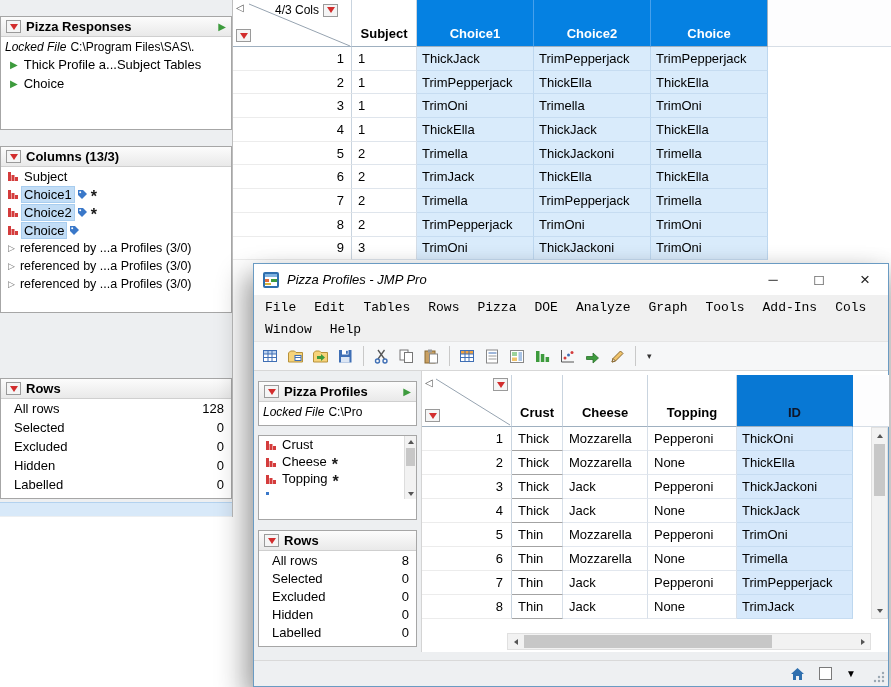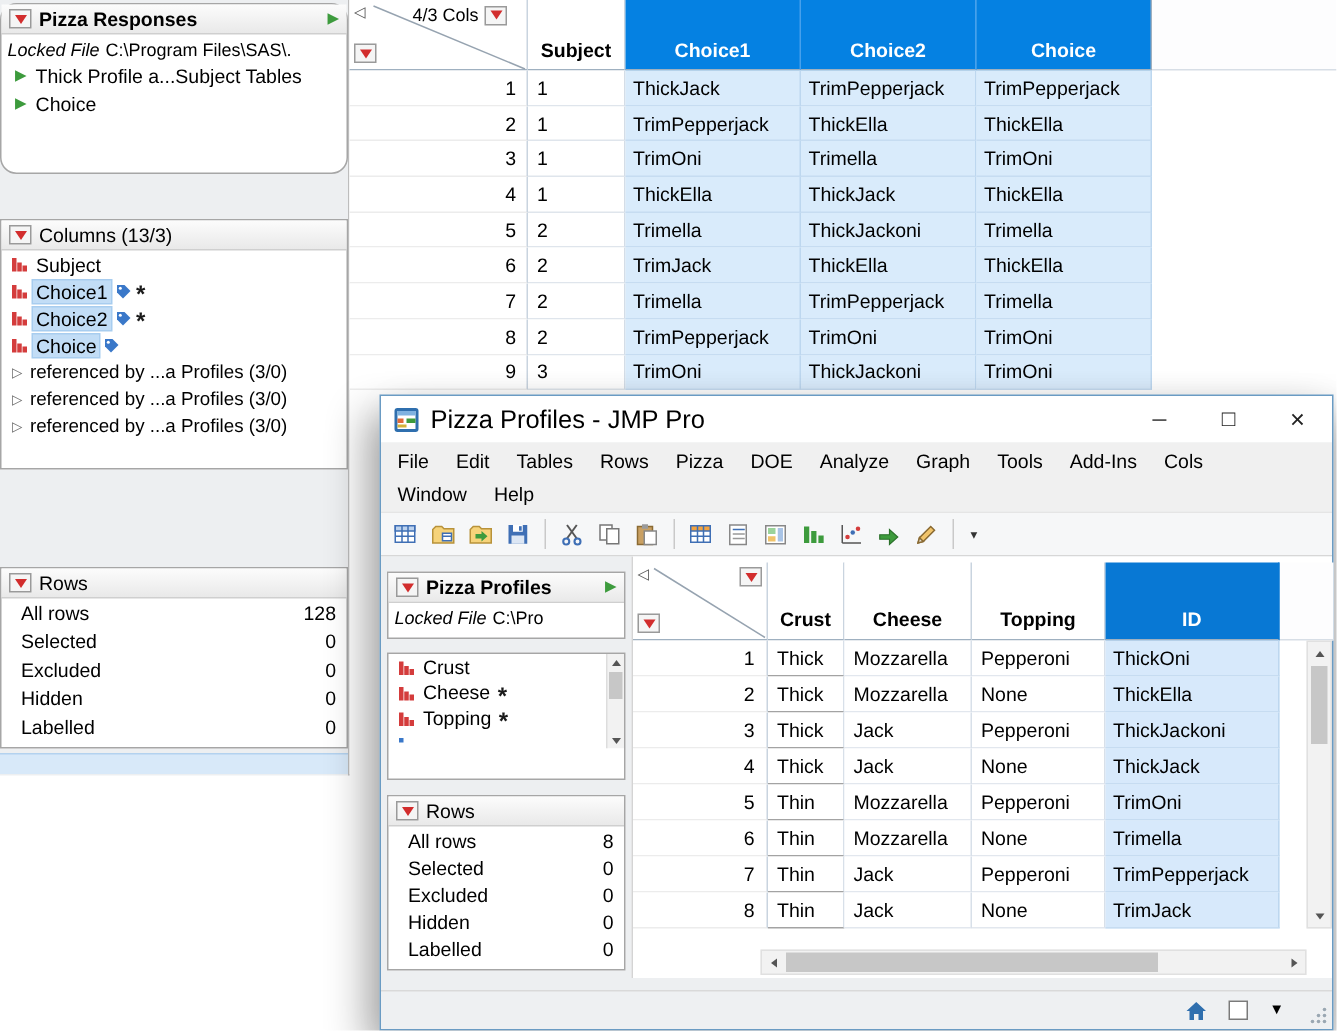--- a/index.html
+++ b/index.html
@@ -4,21 +4,21 @@
 <style>
   * { box-sizing: border-box; margin: 0; padding: 0; }
   html,body { width: 891px; height: 687px; }
   body { font-family: "Liberation Sans", sans-serif; font-size: 13px; color: #000; background: #fff; }
   .screen { position: relative; width: 891px; height: 687px; overflow: hidden; background: #fff; }
 
   
   .panel { position: absolute; background: #fff; border: 1px solid #a6a6a6; }
   .panel-hdr { height: 20px; background: linear-gradient(#fcfcfc,#e9e9e9); border-bottom: 1px solid #cfcfcf;
                display: flex; align-items: center; gap: 5px; padding: 0 5px; font-size: 13px; }
-  .panel-title { white-space: nowrap; overflow: hidden; }
+  .panel-title { white-space: nowrap; overflow: hidden; font-weight: bold; }
   .bold { font-weight: 700; }
   .rtri { width: 15px; height: 13px; background: #f5f5f5; border: 1px solid #9a9a9a; flex: none;
           display: inline-flex; align-items: center; justify-content: center; }
   .rtri i { width: 0; height: 0; border-left: 4px solid transparent; border-right: 4px solid transparent; border-top: 6px solid #d22d2d; }
   .garr { color: #3d9b3d; font-size: 10px; line-height: 1; flex: none; }
   .garr.right { margin-left: auto; }
   .locked { display: flex; gap: 4px; padding: 3px 4px 1px 4px; font-size: 12px; white-space: nowrap; overflow: hidden; }
   .locked em { font-style: italic; }
   .script-item { display: flex; align-items: center; gap: 6px; height: 19px; padding-left: 9px; white-space: nowrap; }
   .col-item { display: flex; align-items: center; gap: 3px; height: 18px; padding-left: 6px; white-space: nowrap; }
@@ -27,21 +27,21 @@
   .ast { font-size: 16px; font-weight: 700; color: #1a1a1a; transform: translateY(3px); }
   .ref-item { display: flex; align-items: center; gap: 5px; height: 18px; padding-left: 7px; font-size: 12.5px; white-space: nowrap; }
   .ref-tri { color: #6f6f6f; font-size: 9px; }
   .stat-row { display: flex; align-items: center; height: 19px; padding: 0 7px 0 13px; justify-content: center; }
   .stat-val { margin-left: auto; }
   .cell { display: flex; align-items: center; font-size: 13px; overflow: hidden; white-space: nowrap; }
   .collapse-glyph { font-size: 10px; color: #555; }
 
   
   .bw-side { position: absolute; left: 0; top: 0; width: 233px; height: 517px; background: #edeff1; border-right: 1px solid #bdbdbd; }
-  .bw-tablepanel { left: 0; top: 2px; width: 232px; height: 114px; border-radius: 11px; }
+  .bw-tablepanel { left: 0; top: 16px; width: 232px; height: 114px; }
   .bw-colspanel  { left: 0; top: 146px; width: 232px; height: 167px; }
   .bw-rowspanel  { left: 0; top: 378px; width: 232px; height: 121px; }
   .bw-strip { position: absolute; left: 0; top: 502px; width: 232px; height: 14px; background: #d8e9f9; border-top: 1px solid #b3d2ef; }
 
   
   .bw-grid { position: absolute; left: 233px; top: 0; width: 658px; height: 516px; background: #fff; }
   .bw-corner { position: absolute; left: 0; top: 0; width: 119px; height: 47px; background: #fff;
                border-right: 1px solid #c9d4df; border-bottom: 1px solid #9fb0c0; }
   .corner-diag { position: absolute; left: 0; top: 0; }
   .bw-corner .collapse-glyph { position: absolute; left: 3px; top: 2px; }
@@ -60,28 +60,28 @@
   .bw-row { display: flex; height: 23.7px; }
   .bw-row .num  { width: 119px; justify-content: flex-end; padding-right: 7px; background: #fff;
                   border-right: 1px solid #c9d4df; border-bottom: 1px solid #ececec; }
   .bw-row .subj { width: 65px; padding-left: 6px; background: #fff; border-right: 1px solid #d4dde7; border-bottom: 1px solid #dfe5ec; }
   .bw-row .selc { width: 117px; padding-left: 5px; background: #d9ebfb; border-right: 1px solid #bdd7ef; border-bottom: 1px solid #c6dcf1; }
 
   
   .fw { position: absolute; left: 253px; top: 263px; width: 636px; height: 424px; background: #eef0f2;
         border: 1px solid #6a9bc3; box-shadow: -10px 12px 26px rgba(0,0,0,.32), 10px 12px 26px rgba(0,0,0,.22); z-index: 5; }
   .fw-title { height: 31px; background: #fff; display: flex; align-items: center; padding-left: 8px; gap: 7px; }
-  .fw-title-text { font-size: 17px; white-space: nowrap; }
+  .fw-title-text { font-size: 13px; white-space: nowrap; font-style: italic; }
   .fw-winbtns { margin-left: auto; display: flex; height: 100%; }
   .fw-btn { width: 46px; height: 100%; display: flex; align-items: center; justify-content: center; font-size: 13px; color: #222; }
   .fw-btn.max { font-size: 15px; }
   .fw-btn.close { font-size: 17px; }
   .fw-menubar { background: #f0f0f0; padding: 1px 0 1px 0; }
   .menu-row { display: flex; align-items: center; height: 22px; padding-left: 2px; }
-  .menu-item { padding: 0 9px; height: 100%; display: flex; align-items: center; font-size: 13px; }
+  .menu-item { padding: 0 9px; height: 100%; display: flex; align-items: center; font-size: 13px; font-family: Liberation Mono, monospace; }
   .fw-toolbar { height: 30px; background: #f6f7f8; border-top: 1px solid #e5e5e5; border-bottom: 1px solid #d7d7d7;
                 display: flex; align-items: center; padding-left: 5px; gap: 2px; }
   .tb-icon { width: 23px; height: 23px; display: flex; align-items: center; justify-content: center; flex: none; }
   .tb-sep { width: 1px; height: 20px; background: #c9c9c9; margin: 0 4px; flex: none; }
   .tb-chevron { font-size: 9px; color: #333; margin-left: 5px; }
 
   .fw-content { position: absolute; left: 0; top: 107px; width: 546px; height: 289px; background: #edeff1; }
   .fw-tablepanel { left: 4px; top: 10px; width: 159px; height: 45px; }
   .fw-colspanel  { left: 4px; top: 64px; width: 159px; height: 85px; }
   .fw-rowspanel  { left: 4px; top: 159px; width: 159px; height: 117px; }
@@ -102,21 +102,21 @@
                border-right: 1px solid #c9d4df; border-bottom: 1px solid #9fb0c0; }
   .fw-corner .collapse-glyph { position: absolute; left: 3px; top: 2px; }
   .fw-corner-cols { position: absolute; right: 3px; top: 3px; }
   .fw-corner-rows { position: absolute; left: 3px; top: 34px; }
   .fw-h { position: absolute; top: 4px; height: 52px; display: flex; align-items: flex-end; justify-content: center;
           padding-bottom: 6px; font-weight: 700; font-size: 13px; background: #fff;
           border-right: 1px solid #c9d4df; border-bottom: 1px solid #9fb0c0; }
   .fw-h.crust   { left: 90px;  width: 51px; }
   .fw-h.cheese  { left: 141px; width: 85px; }
   .fw-h.topping { left: 226px; width: 89px; }
-  .fw-h.id      { left: 315px; width: 116px; background: #0878d4; color: #ffffff; border-right: 1px solid #0878d4; }
+  .fw-h.id      { left: 315px; width: 116px; background: #0878d4; color: #0f172a; border-right: 1px solid #0878d4; }
   .fw-hempty { position: absolute; left: 431px; top: 4px; width: 36px; height: 52px; background: #fdfdfe; border-bottom: 1px solid #d7dee6; }
   .fw-rows { position: absolute; left: 0; top: 56px; width: 431px; }
   .fw-row { display: flex; height: 24px; }
   .fw-row .num     { width: 90px; justify-content: flex-end; padding-right: 8px; background: #fff;
                      border-right: 1px solid #c9d4df; border-bottom: 1px solid #ececec; }
   .fw-row .crust   { width: 51px; padding-left: 6px; background: #fff; border-right: 1px solid #d8e0e9; border-bottom: 1px solid #a3a3a3; }
   .fw-row .cheese  { width: 85px; padding-left: 6px; background: #fff; border-right: 1px solid #d8e0e9; border-bottom: 1px solid #e2e7ee; }
   .fw-row .topping { width: 89px; padding-left: 6px; background: #fff; border-right: 1px solid #d8e0e9; border-bottom: 1px solid #e2e7ee; }
   .fw-row .idc     { width: 116px; padding-left: 5px; background: #d7e9fb; border-right: 1px solid #bdd7ef; border-bottom: 1px solid #c6dcf1; }
   .fw-vscroll { position: absolute; left: 449px; top: 56px; width: 17px; height: 192px; background: #f2f2f2; border: 1px solid #e0e0e0; }

